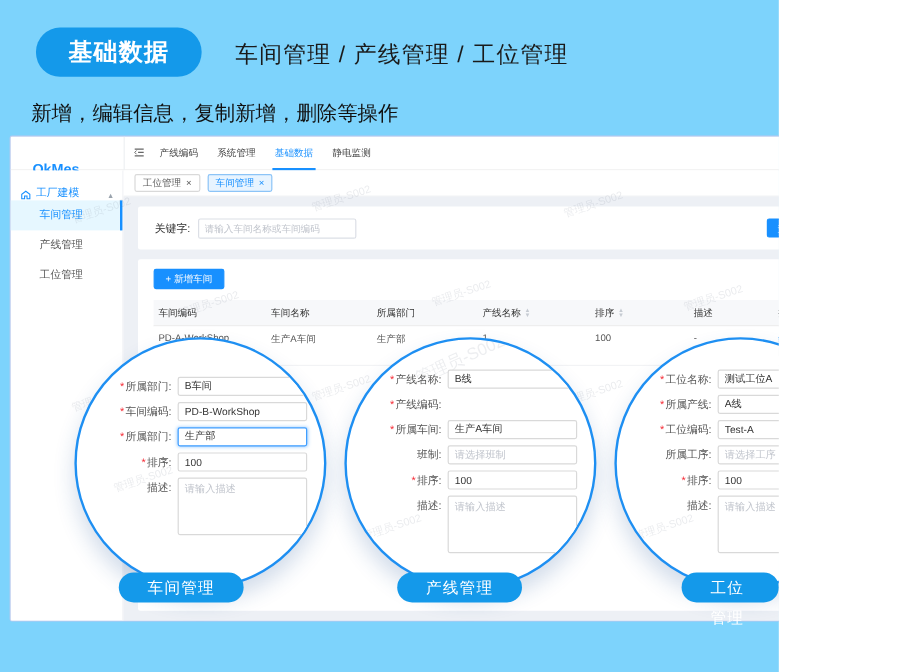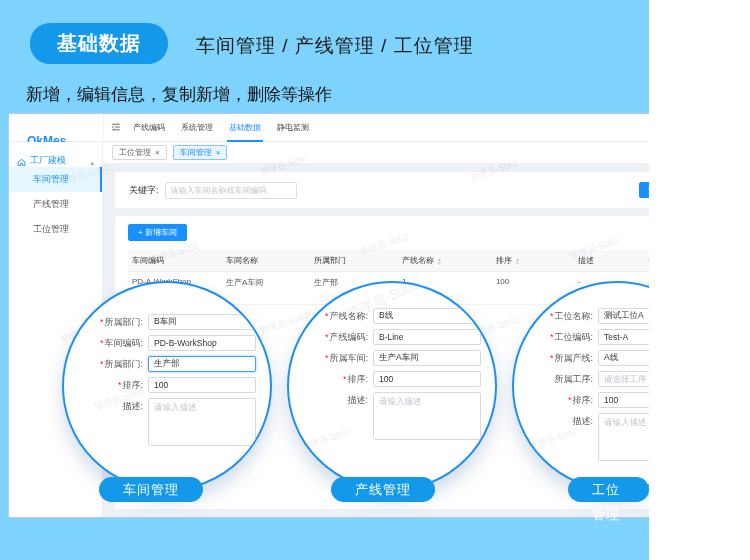--- a/index.html
+++ b/index.html
@@ -311,49 +311,52 @@
 
   <div class="circle c2">
     <span class="wm big" style="left:55px;top:8px;z-index:1">管理员-S002</span>
     <span class="wm" style="left:12px;top:150px;z-index:1">管理员-S002</span>
     <div class="mrow">
       <span class="mlabel"><i class="req">*</i><span>产线名称:</span></span>
       <input class="minput" value="B线" style="">
     </div>
     <div class="mrow">
       <span class="mlabel"><i class="req">*</i><span>产线编码:</span></span>
-      <input class="minput" value="B-Line" style="">
     </div>
     <div class="mrow">
       <span class="mlabel"><i class="req">*</i><span>所属车间:</span></span>
       <input class="minput" value="生产A车间" style="">
     </div>
     <div class="mrow">
+      <span class="mlabel"><span>班制:</span></span>
+      <input class="minput" placeholder="请选择班制" style="">
+    </div>
+    <div class="mrow">
       <span class="mlabel"><i class="req">*</i><span>排序:</span></span>
       <input class="minput" value="100" style="">
     </div>
     <div class="mrow">
       <span class="mlabel"><span>描述:</span></span>
       <textarea class="minput" placeholder="请输入描述" style=""></textarea>
     </div>
   </div>
 
   <div class="circle c3">
     <span class="wm" style="left:14px;top:150px;z-index:1">管理员-S002</span>
     <div class="mrow">
       <span class="mlabel"><i class="req">*</i><span>工位名称:</span></span>
       <input class="minput" value="测试工位A" style="">
     </div>
     <div class="mrow">
+      <span class="mlabel"><i class="req">*</i><span>所属产线:</span></span>
+      <input class="minput" value="A线" style="">
+    </div>
+    <div class="mrow">
       <span class="mlabel"><i class="req">*</i><span>工位编码:</span></span>
       <input class="minput" value="Test-A" style="">
-    </div>
-    <div class="mrow">
-      <span class="mlabel"><i class="req">*</i><span>所属产线:</span></span>
-      <input class="minput" value="A线" style="">
     </div>
     <div class="mrow">
       <span class="mlabel"><span>所属工序:</span></span>
       <input class="minput" placeholder="请选择工序" style="">
     </div>
     <div class="mrow">
       <span class="mlabel"><i class="req">*</i><span>排序:</span></span>
       <input class="minput" value="100" style="">
     </div>
     <div class="mrow">

